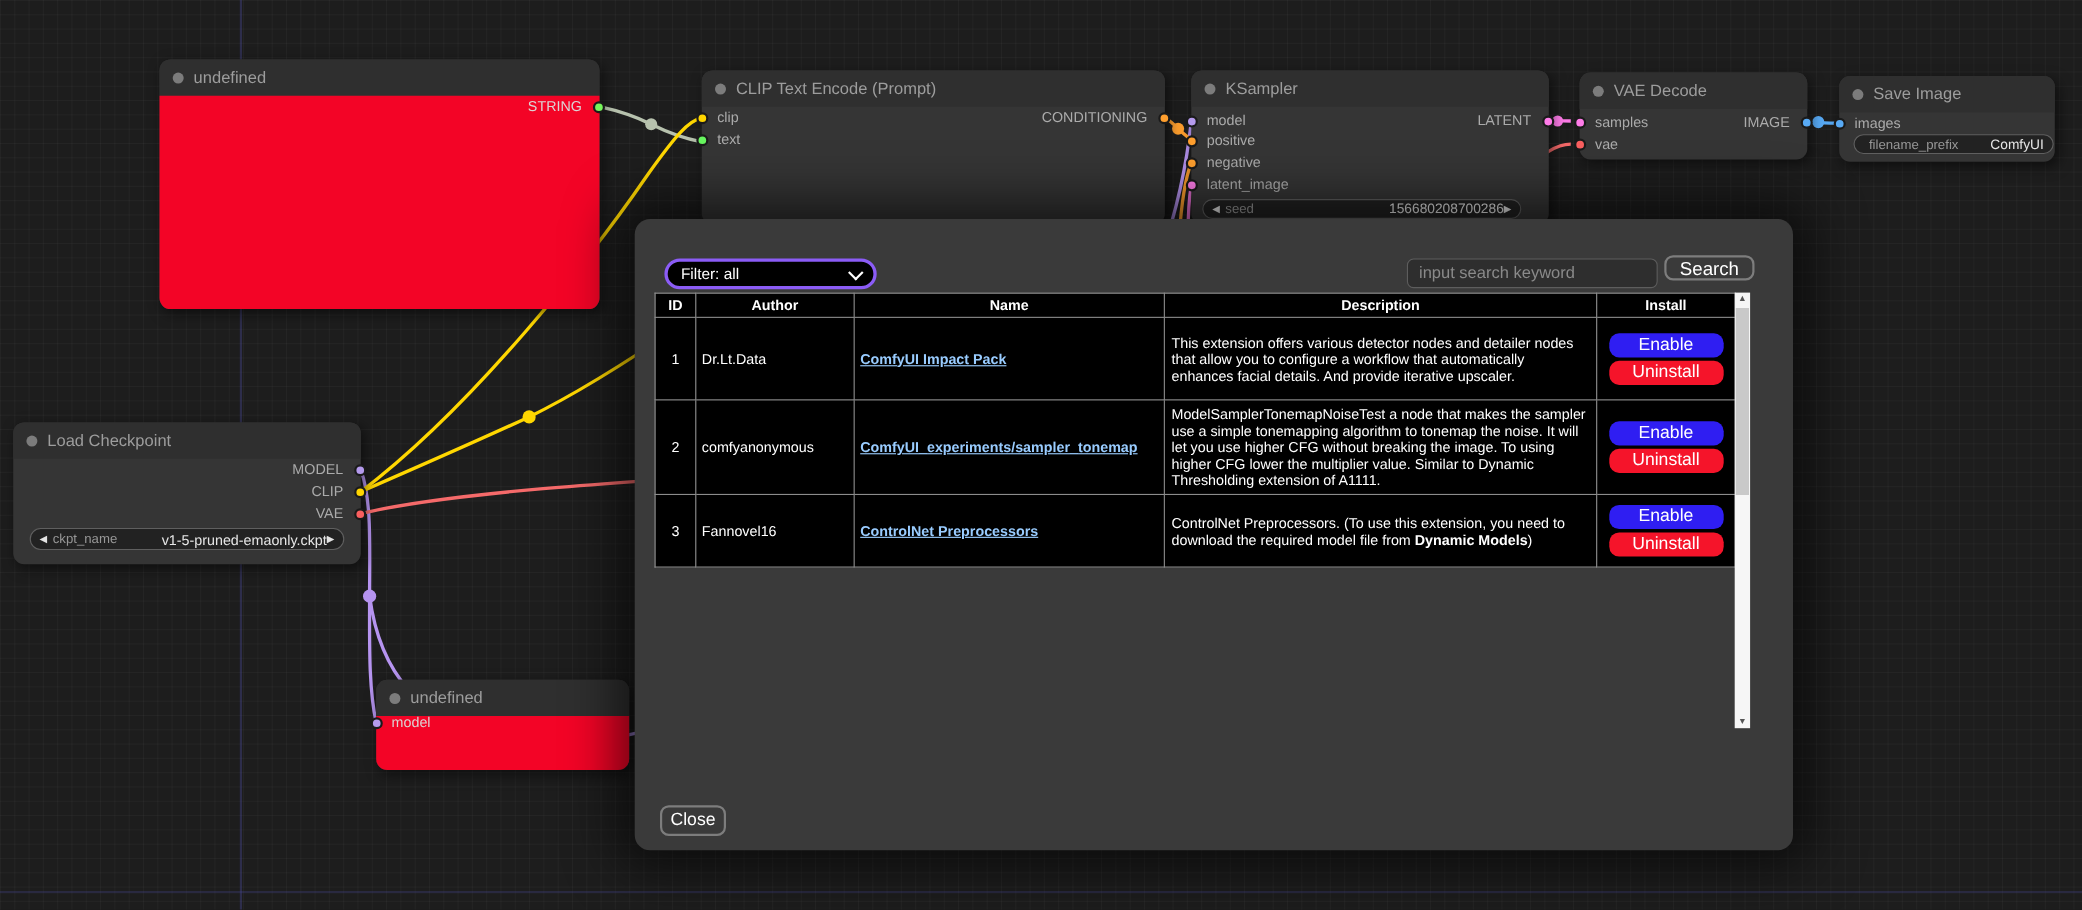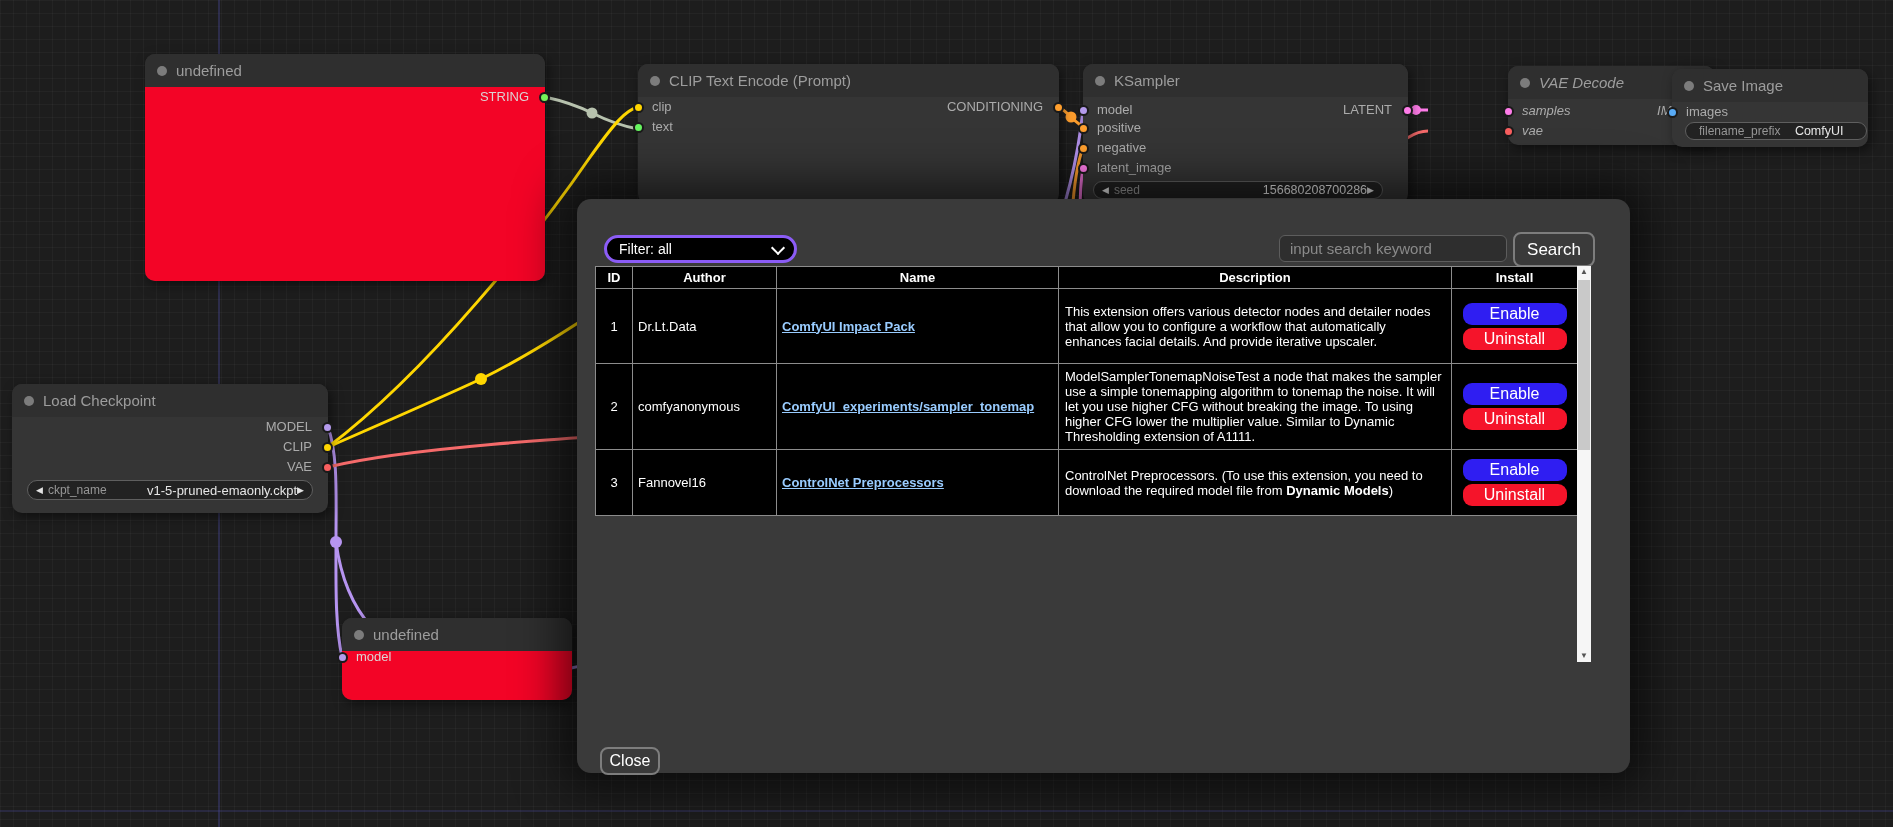--- a/index.html
+++ b/index.html
@@ -26,32 +26,32 @@
   .slot.onred{color:#dcd3d3;}
   .slot.out{text-align:right;}
   .pdot{position:absolute;width:11px;height:11px;border-radius:50%;border:2px solid #1a1a1a;box-sizing:border-box;}
   .pdot.in{left:-5px;}
   .pdot.out{right:-5px;}
   .widget{position:absolute;background:#222;border:1px solid #5f5f5f;border-radius:10px;display:flex;align-items:center;font-size:12px;color:#979797;box-sizing:border-box;padding:0 8px;}
   .widget .warr{color:#e3e3e3;font-size:9px;flex:0 0 auto;}
   .widget .wname{margin-left:5px;flex:0 0 auto;}
   .widget .wval{flex:1 1 auto;text-align:right;color:#e6e6e6;font-size:12.5px;}
   .widget.textw .wname{flex:1;text-align:center;}
-  .widget.textw .wval{flex:1;text-align:center;}
+  .widget.textw .wval{flex:1;}
 
   
   .modal{position:absolute;left:577px;top:199px;width:1053px;height:574px;background:#3a3a3a;border-radius:14px;z-index:10;box-shadow:0 0 46px 16px rgba(0,0,0,.6);}
   .filter-wrap{position:absolute;left:27px;top:36px;width:193px;height:28px;}
   select.filter{width:100%;height:100%;background:#000;color:#fff;border:3px solid #8b5cf6;border-radius:14px;padding:0 28px 0 12px;font-size:14px;font-family:"Liberation Sans",sans-serif;appearance:none;-webkit-appearance:none;}
   .chev{position:absolute;right:14px;top:8px;width:8px;height:8px;border-right:2px solid #fff;border-bottom:2px solid #fff;transform:rotate(45deg);pointer-events:none;}
   .search-input{position:absolute;left:702px;top:36px;width:228px;height:27px;background:#2e2e2e;border:1px solid #5d5d5d;border-radius:6px;color:#ddd;font-size:15px;padding:0 10px;box-sizing:border-box;font-family:"Liberation Sans",sans-serif;}
   .search-input::placeholder{color:#8a8a8a;}
   .ghost-btn{background:#3a3a3a;border:2px solid #7d7d7d;border-radius:8px;color:#fff;font-size:17px;font-family:"Liberation Sans",sans-serif;cursor:pointer;}
-  .search-btn{position:absolute;left:936px;top:33px;width:82px;height:35px;}
-  .close-btn{position:absolute;left:23px;top:548px;width:60px;height:28px;font-size:16px;}
+  .search-btn{position:absolute;left:936px;top:33px;width:82px;height:23px;}
+  .close-btn{position:absolute;left:23px;top:533px;width:60px;height:28px;font-size:16px;}
 
   .table-wrap{position:absolute;left:18px;top:67px;width:996px;height:396px;}
   table.mtable{border-collapse:collapse;width:982px;table-layout:fixed;font-size:13px;color:#fff;}
   .mtable th,.mtable td{border:1px solid #8c8c8c;background:#000;}
   .mtable th{font-weight:bold;height:19px;padding:1px 2px;font-size:13px;}
   .mtable td{padding:2px 5px;vertical-align:middle;}
   td.c-id{text-align:center;}
   td.c-desc{line-height:15px;padding:1px 6px;}
   .name-link{color:#99ccff;font-weight:bold;text-decoration:underline;cursor:pointer;}
   td.c-install{text-align:center;padding:2px 10px;}
@@ -127,21 +127,21 @@
   <div class="slot out" style="top:38px;right:16px;">LATENT</div>
   <span class="pdot out" style="top: 41px; background-color: rgb(255, 124, 233);"></span>
   <div class="widget" style="left:10px;top:117px;width:290px;height:18px;">
     <span class="warr">◀</span>
     <span class="wname">seed</span>
     <span class="wval">156680208700286</span>
     <span class="warr">▶</span>
   </div>
 </div>
 
-<div class="node" style="left:1508px;top:66px;width:207px;height:79px;font-style:italic;">
+<div class="node" style="left:1436px;top:66px;width:207px;height:79px;">
   <div class="ntitle">
       <span class="tdot"></span>
       <span>VAE Decode</span>
     </div>
   <div class="slot" style="top:37px;left:14px;">samples</div>
   <span class="pdot in" style="top: 40px; background-color: rgb(255, 124, 233);"></span>
   <div class="slot" style="top:57px;left:14px;">vae</div>
   <span class="pdot in" style="top: 60px; background-color: rgb(249, 95, 95);"></span>
   <div class="slot out" style="top:37px;right:16px;">IMAGE</div>
   <span class="pdot out" style="top: 40px; background-color: rgb(88, 170, 245);"></span>

